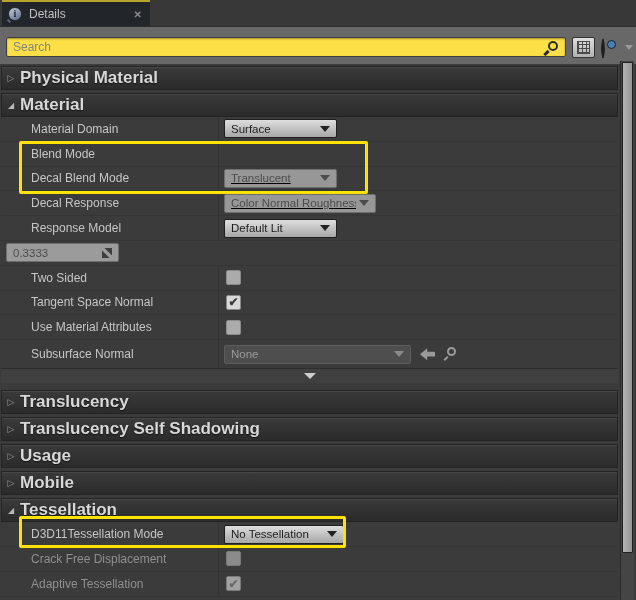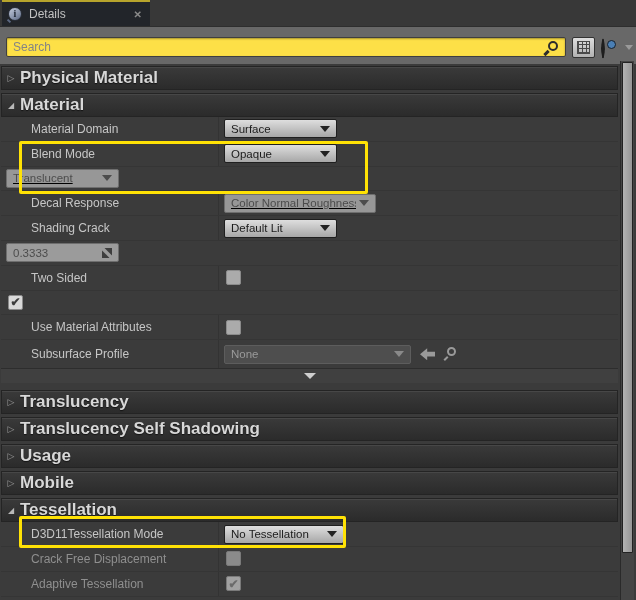--- a/index.html
+++ b/index.html
@@ -184,29 +184,26 @@
             <span class="dd-text">Surface</span>
             <span class="dd-arrow"></span>
           </div>
         </div>
       </div>
 
       <div class="prow">
         <div class="plabel">
             <span>Blend Mode</span>
           </div>
-        <div class="pvalue">
-          <div class="dd">
-            <span class="dd-text">Opaque</span>
-            <span class="dd-arrow"></span>
-          </div>
-        </div>
-      </div>
-
-      <div class="prow">
+      </div>
+
+      <div class="prow">
+        <div class="plabel">
+            <span>Decal Blend Mode</span>
+          </div>
         <div class="pvalue">
           <div class="dd disabled">
             <span class="dd-text">Translucent</span>
             <span class="dd-arrow"></span>
           </div>
         </div>
       </div>
 
       <div class="prow">
         <div class="plabel">
@@ -215,21 +212,21 @@
         <div class="pvalue">
           <div class="dd disabled wide">
             <span class="dd-text">Color Normal Roughness</span>
             <span class="dd-arrow"></span>
           </div>
         </div>
       </div>
 
       <div class="prow">
         <div class="plabel">
-            <span>Shading Crack</span>
+            <span>Response Model</span>
           </div>
         <div class="pvalue">
           <div class="dd">
             <span class="dd-text">Default Lit</span>
             <span class="dd-arrow"></span>
           </div>
         </div>
       </div>
 
       <div class="prow">
@@ -247,39 +244,42 @@
       <div class="prow">
         <div class="plabel">
             <span>Two Sided</span>
           </div>
         <div class="pvalue">
           <div class="cb"></div>
         </div>
       </div>
 
       <div class="prow">
+        <div class="plabel">
+            <span>Tangent Space Normal</span>
+          </div>
         <div class="pvalue">
           <div class="cb checked">
             <span class="check">✔</span>
           </div>
         </div>
       </div>
 
       <div class="prow">
         <div class="plabel">
             <span>Use Material Attributes</span>
           </div>
         <div class="pvalue">
           <div class="cb"></div>
         </div>
       </div>
 
       <div class="prow" style="height:28px; border-bottom:0;">
         <div class="plabel">
-            <span>Subsurface Profile</span>
+            <span>Subsurface Normal</span>
           </div>
         <div class="pvalue">
           <div class="asset-combo">
             <span class="dd-text">None</span>
             <span class="dd-arrow"></span>
           </div>
           <span class="asset-back"></span>
           <span class="mag asset-mag">
               <span class="lens"></span>
               <span class="handle"></span>

